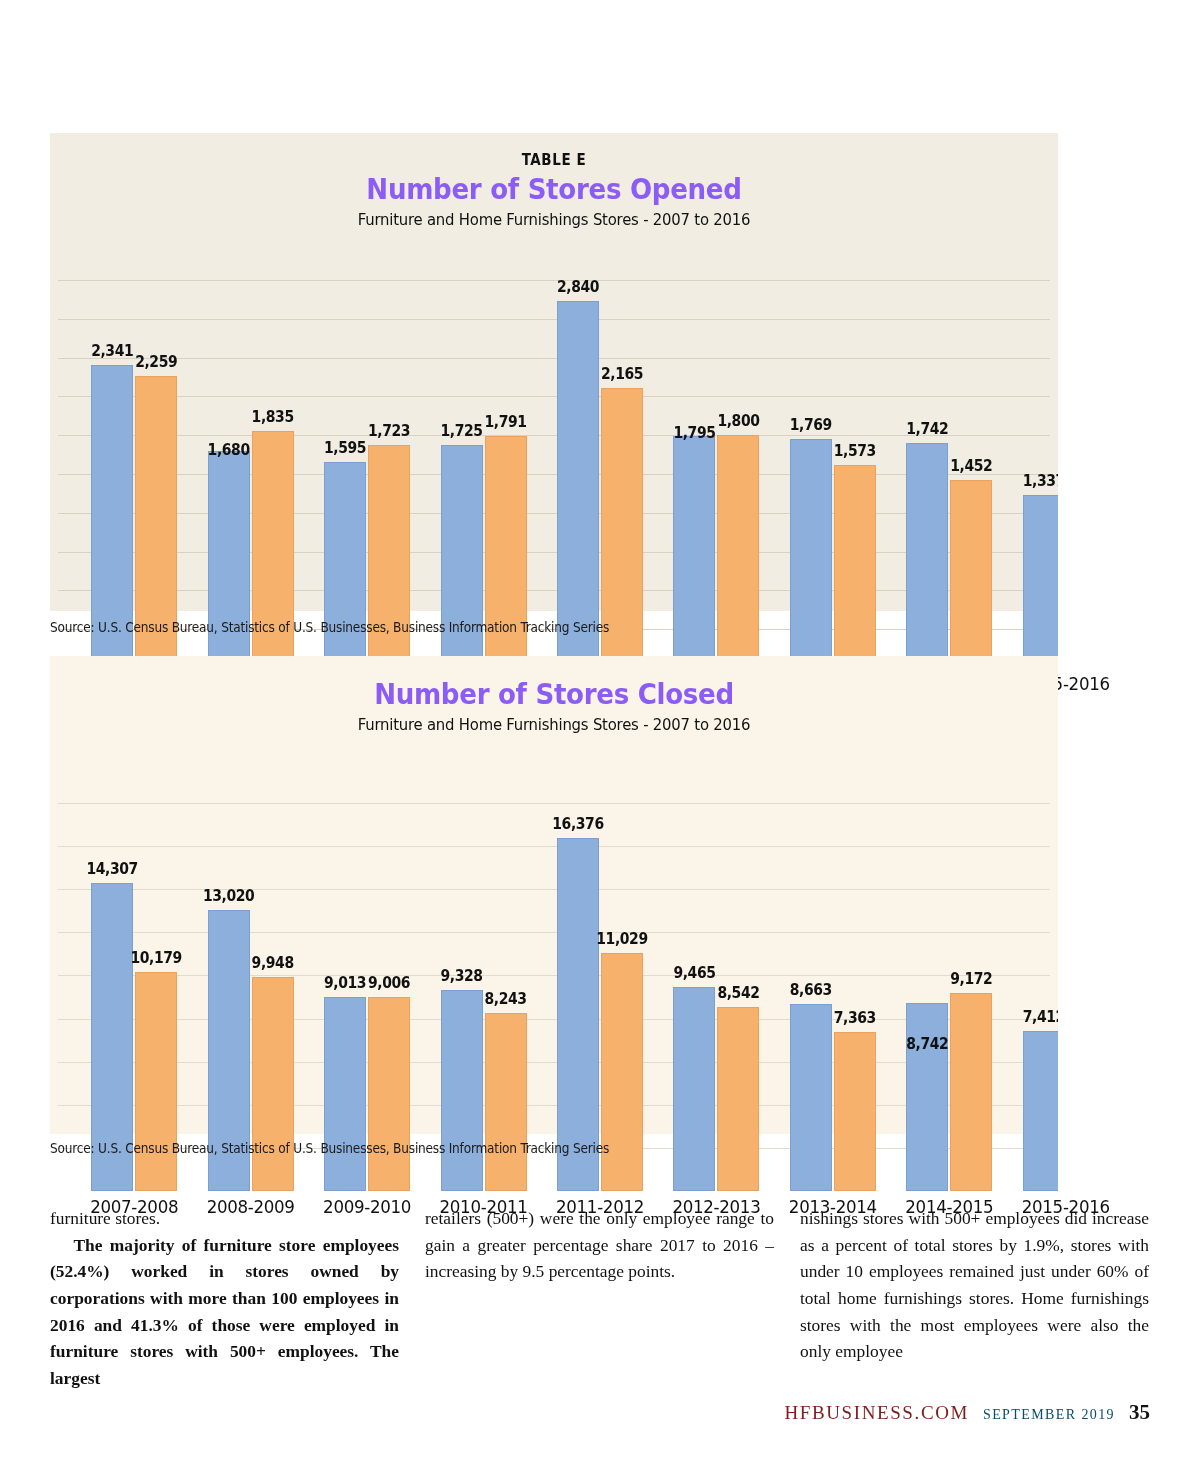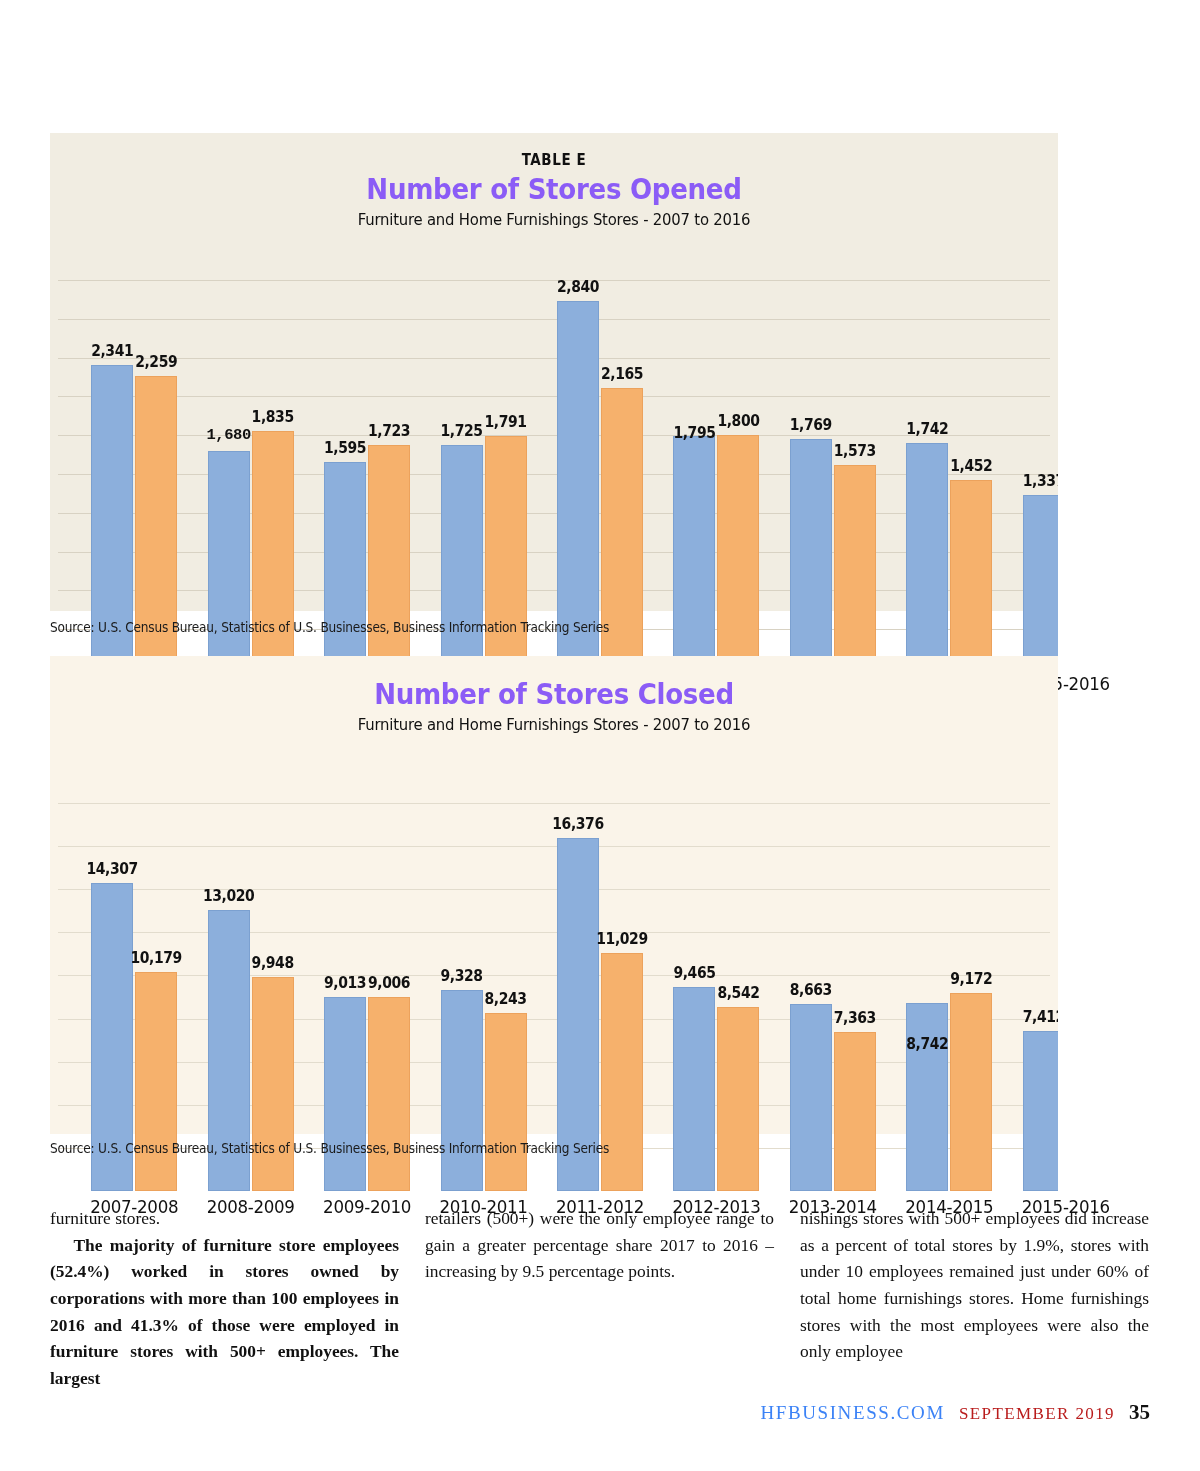--- a/index.html
+++ b/index.html
@@ -120,24 +120,24 @@
   .col p { margin:0; }
   .col p.indent { text-indent:1.35em;font-weight:bold; }
 
   
   .footer {
     position:absolute; right:50px; top:1400px;
     display:flex; align-items:baseline; gap:14px;
     font-family:"Liberation Serif", serif;
   }
   .footer-site {
-    color:#3b82f6; font-size:19px; letter-spacing:1.6px;text-align:center;
+    color:#7f1d1d; font-size:19px; letter-spacing:1.6px;text-align:center;
   }
   .footer-date {
-    color:#b91c1c; font-size:17px; letter-spacing:1.4px;
+    color:#0c4a6e; font-size:14px; letter-spacing:1.4px;
   }
   .footer-page {
     color:#111; font-size:21px; font-weight:700;
   }
 </style>
 </head>
 <body>
 
 <div class="panel" id="panel-e">
   <div class="panel-head">
@@ -158,21 +158,21 @@
         <div class="gridline" style="top: 116.6px;"></div>
         <div class="gridline" style="top: 77.8px;"></div>
         <div class="gridline" style="top: 39px;"></div>
       </div>
     <div class="bars-layer" id="bars-e">
         <div class="bar blue" style="left: 41.2222px; height: 302.769px; bottom: 0px;"></div>
         <div class="bar-value" style="left: 17.2222px; top: 101.231px;">2,341</div>
         <div class="bar orange" style="left: 85.2222px; height: 292.164px; bottom: 0px;"></div>
         <div class="bar-value" style="left: 61.2222px; top: 111.836px;">2,259</div>
         <div class="bar blue" style="left: 157.667px; height: 217.28px; bottom: 0px;"></div>
-        <div class="bar-value" style="left: 133.667px; top: 185px; font-family: Liberation Mono, monospace;">1,680</div>
+        <div class="bar-value" style="left: 133.667px; top: 200px;">1,680</div>
         <div class="bar orange" style="left: 201.667px; height: 237.327px; bottom: 0px;"></div>
         <div class="bar-value" style="left: 177.667px; top: 166.673px;">1,835</div>
         <div class="bar blue" style="left: 274.111px; height: 206.287px; bottom: 0px;"></div>
         <div class="bar-value" style="left: 250.111px; top: 197.713px;">1,595</div>
         <div class="bar orange" style="left: 318.111px; height: 222.841px; bottom: 0px;"></div>
         <div class="bar-value" style="left: 294.111px; top: 181.159px;">1,723</div>
         <div class="bar blue" style="left: 390.556px; height: 223.1px; bottom: 0px;"></div>
         <div class="bar-value" style="left: 366.556px; top: 180.9px;">1,725</div>
         <div class="bar orange" style="left: 434.556px; height: 231.636px; bottom: 0px;"></div>
         <div class="bar-value" style="left: 410.556px; top: 172.364px;">1,791</div>

